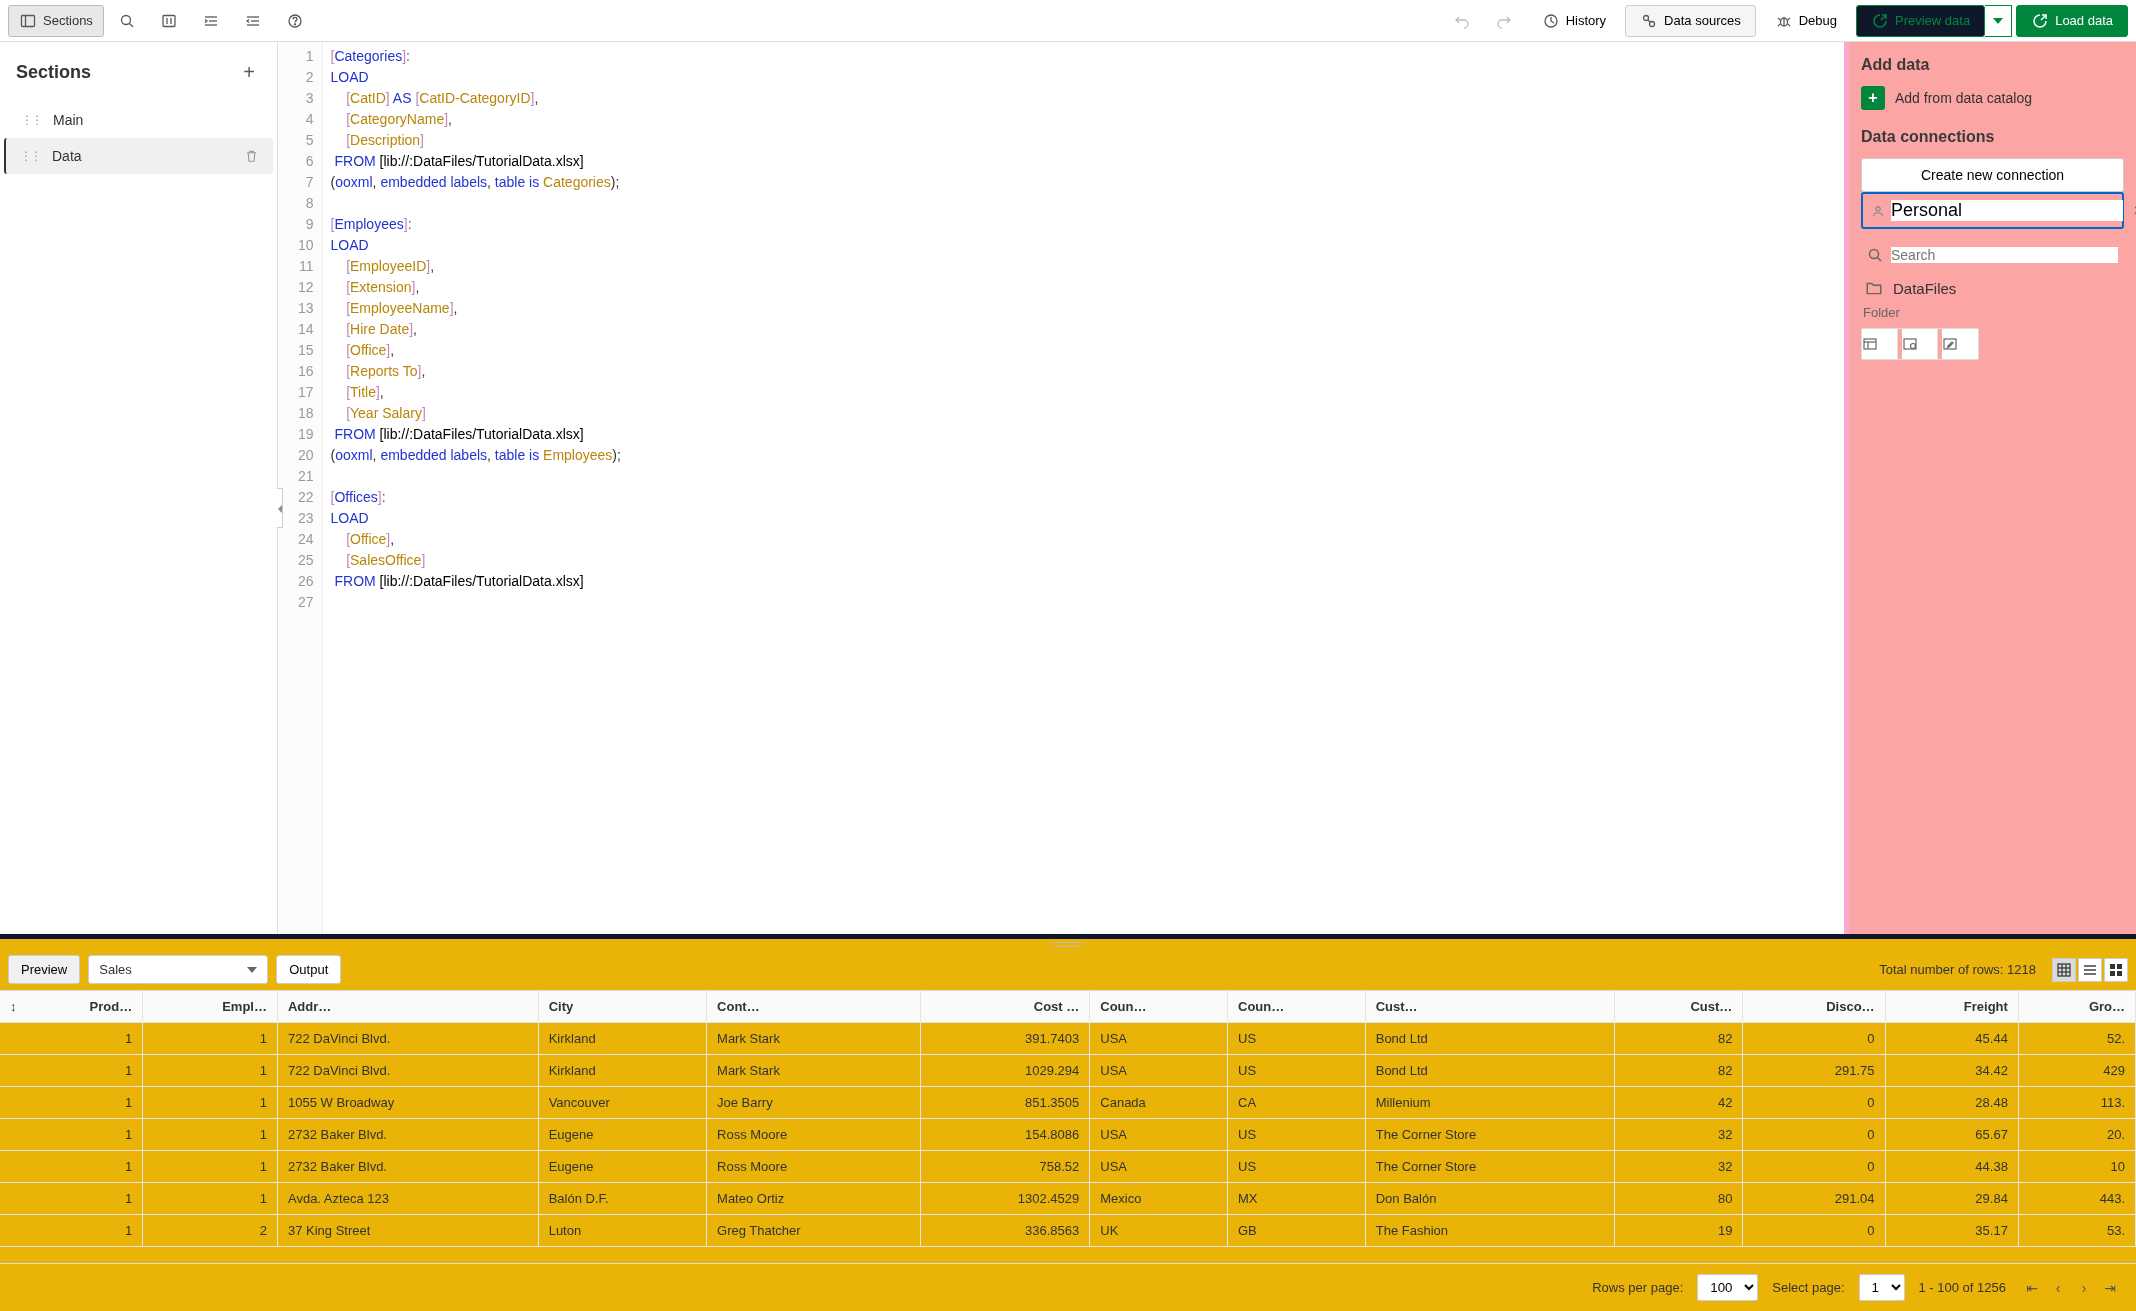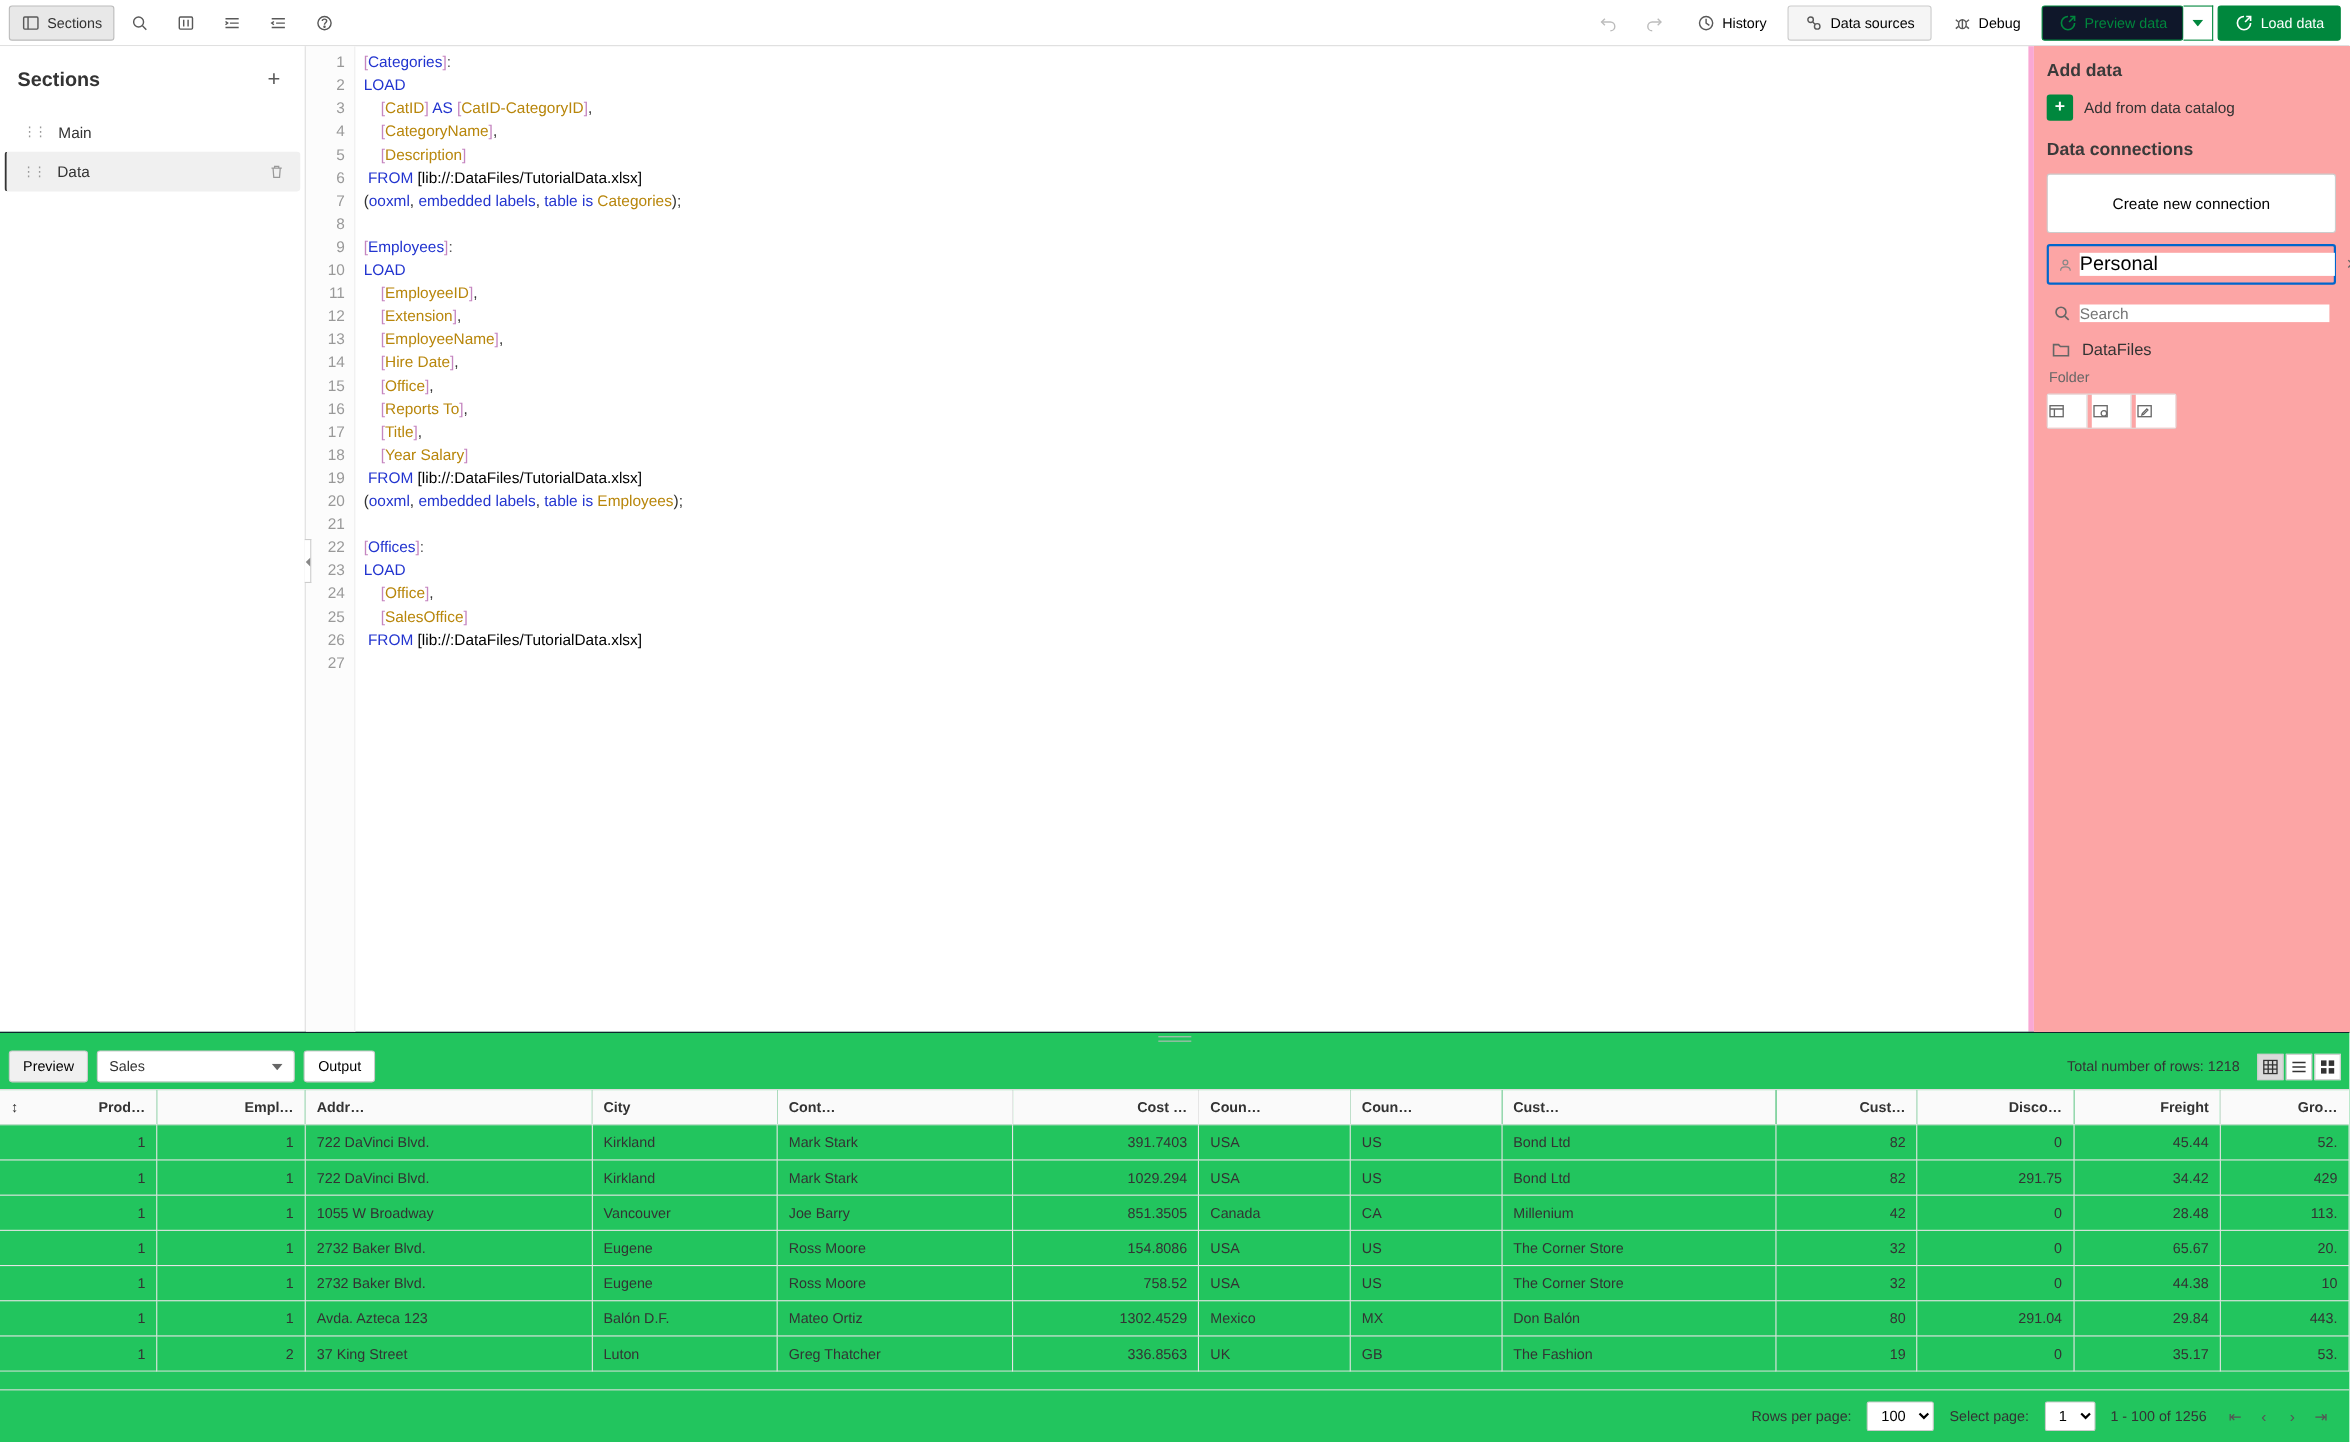--- a/index.html
+++ b/index.html
@@ -30,33 +30,33 @@
 .editor{flex:1;display:flex;overflow:auto;font-family:Consolas,Menlo,monospace;font-size:14px;line-height:1.5}
 .gutter{background:#fcfcfc;color:#999;text-align:right;padding:4px 8px 4px 20px;user-select:none;border-right:1px solid #eee}
 .gutter div{height:21px}
 .code{padding:4px 8px;white-space:pre;flex:1}
 .code div{height:21px}
 .tk-b{color:#C586C0}.tk-kw{color:#2234cf}.tk-str{color:#000000}.tk-op{color:#555}.tk-id{color:#b8860b}
 .rpanel{width:292px;border-left:5px solid #f9a8d4;padding:14px 12px;overflow:auto;background:#fca5a5}
 .rpanel h3{font-size:16px;font-weight:700;color:#3a3a3a;margin-bottom:12px}
 .catalog-btn{display:flex;align-items:center;gap:10px;cursor:pointer;margin-bottom:18px;font-size:14px}
 .catalog-btn .plus{width:24px;height:24px;background:#00873d;color:#fff;border-radius:3px;display:flex;align-items:center;justify-content:center;font-size:16px;font-weight:bold}
-.conn-btn{width:100%;padding:18px;border:1px solid #ccc;background:#fff;border-radius:3px;cursor:pointer;font-size:14px;margin-bottom:10px}
+.conn-btn{width:100%;padding:8px;border:1px solid #ccc;background:#fff;border-radius:3px;cursor:pointer;font-size:14px;}
 .conn-select{display:flex;align-items:center;border:2px solid #0066cc;border-radius:3px;padding:6px 8px;gap:6px;margin-bottom:10px}
 .conn-select input{flex:1;border:none;outline:none;font-size:18px}
 .conn-select .x{cursor:pointer;color:#666;padding:0 4px}
 .conn-select .chev{cursor:pointer;color:#666;padding:0 2px}
 .search-row{display:flex;align-items:center;gap:8px;padding:8px 6px}
 .search-row input{flex:1;border:none;outline:none;font-size:14px;color:#999}
 .folder-item{display:flex;align-items:center;gap:10px;padding:8px 4px;font-size:15px;font-weight:400}
 .folder-sub{font-size:13px;color:#666;padding-left:2px;margin-bottom:8px}
 .folder-actions{display:flex;gap:4px;border:1px solid #ddd;border-radius:2px;width:fit-content}
 .folder-actions button{width:36px;height:30px;border:none;border-right:1px solid #ddd;background:#fff;cursor:pointer;color:#666}
 .folder-actions button:last-child{border-right:none}
-.bottom{display:flex;flex-direction:column;border-top:1px solid #0f172a;background:#22c55e}
+.bottom{display:flex;flex-direction:column;border-top:5px solid #0f172a;background:#eab308}
 .drag-handle{height:10px;display:flex;align-items:center;justify-content:center;cursor:row-resize}
 .drag-handle::after{content:"";width:30px;height:3px;border-top:1px solid #bbb;border-bottom:1px solid #bbb}
 .tab-row{display:flex;align-items:center;padding:6px 8px;gap:8px}
 .tab{padding:6px 12px;border:1px solid #ccc;border-radius:3px;background:#fff;cursor:pointer;font-size:13px}
 .tab.active{background:#f0f0f0}
 .select{padding:6px 10px;border:1px solid #ccc;border-radius:3px;background:#fff;cursor:pointer;min-width:180px;display:flex;justify-content:space-between;align-items:center;font-size:13px}
 .rowcount{margin-left:auto;font-size:13px;color:#333;padding-right:8px}
 .view-icons{display:flex;gap:2px}
 .view-icons button{width:24px;height:24px;border:1px solid #ccc;background:#fff;cursor:pointer;display:flex;align-items:center;justify-content:center}
 .view-icons button.active{background:#dadada}

